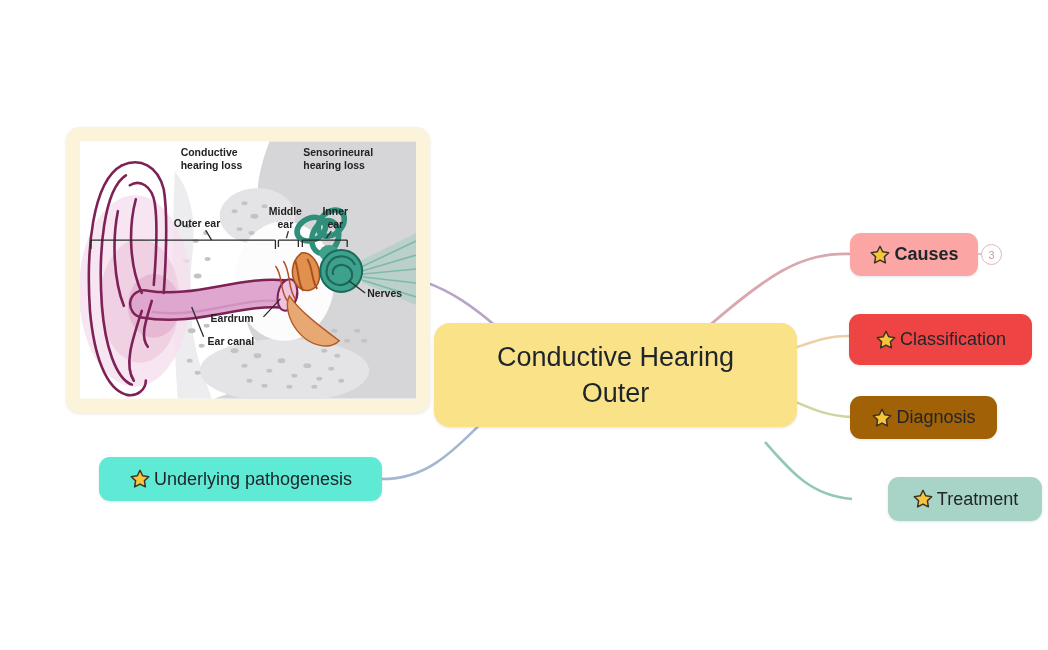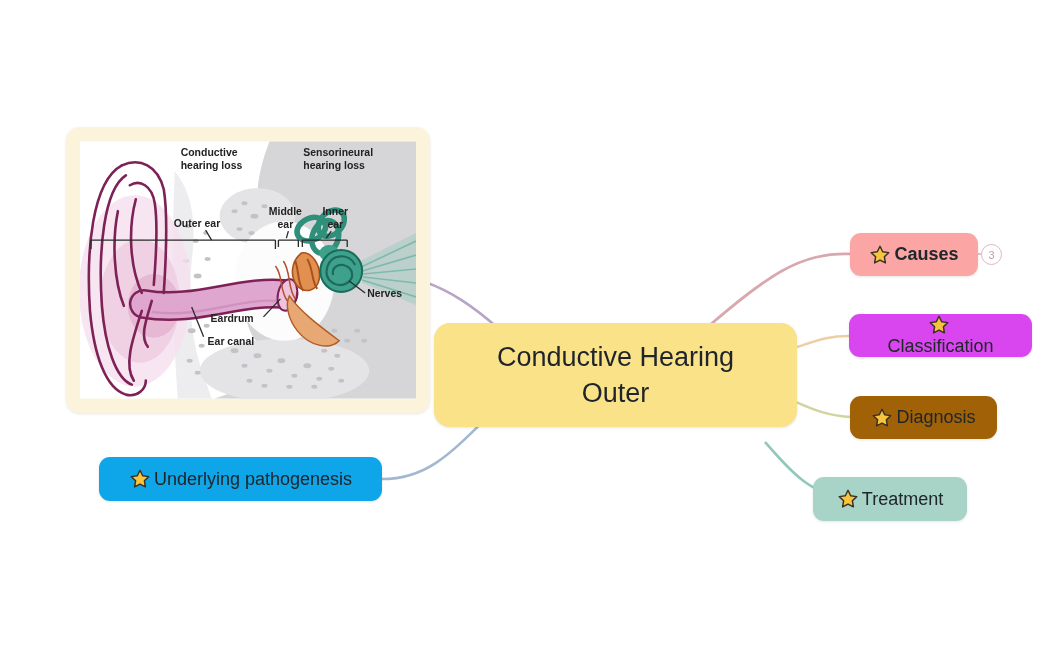--- a/index.html
+++ b/index.html
@@ -17,24 +17,24 @@
   .star{width:22px;height:22px;flex:0 0 auto;margin-right:3px;}
   #central-node{
     left:434px;top:323px;width:363px;height:104px;border-radius:16px;
     background:#FAE289;text-align:center;
   }
   #central-node .title{
     font-size:27px;line-height:36px;font-weight:500;color:#1f242a;padding:0 34px;
   }
   #node-causes{left:850px;top:233px;min-width:128px;height:43px;background:#fca5a5;}
   #node-causes .label{font-weight:bold;}
-  #node-classification{left:849px;top:314px;min-width:183px;height:43px;background:#d946ef;flex-direction:column;}
+  #node-classification{left:849px;top:314px;min-width:183px;height:51px;background:#ef4444;}
   #node-diagnosis{left:850px;top:396px;min-width:147px;height:43px;background:#a16207;}
-  #node-treatment{left:813px;top:477px;min-width:154px;height:44px;background:#A7D4C6;}
-  #node-pathogenesis{left:99px;top:457px;min-width:283px;height:44px;background:#0ea5e9;}
+  #node-treatment{left:888px;top:477px;min-width:154px;height:44px;background:#A7D4C6;}
+  #node-pathogenesis{left:99px;top:457px;min-width:283px;height:44px;background:#5eead4;}
   #badge-causes{
     position:absolute;left:981px;top:244px;width:19px;height:19px;border-radius:50%;
     background:#ffffff;border:1.5px solid #DFB6BB;color:#CA98A0;
     font-size:11px;display:flex;align-items:center;justify-content:center;
   }
   #image-node{
     position:absolute;left:20px;top:127px;width:364px;height:286px;
     background:#FBF4DB;border-radius:14px;box-shadow:0 1px 3px rgba(0,0,0,0.10);margin-left:46px;
   }
   #illustration{position:absolute;left:14px;top:14px;}

